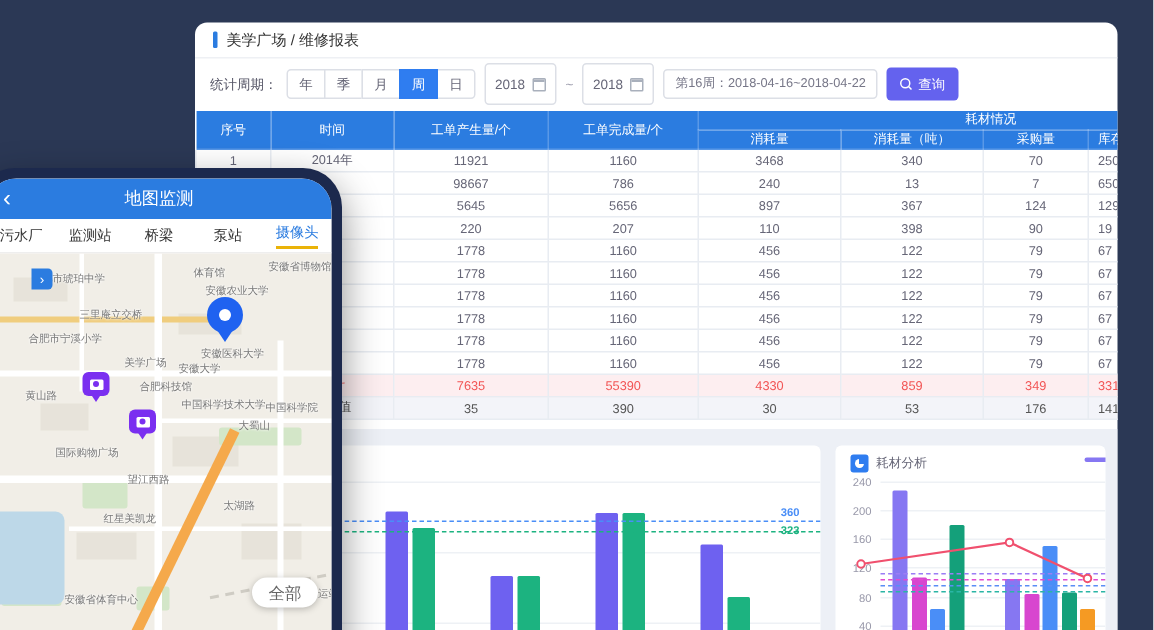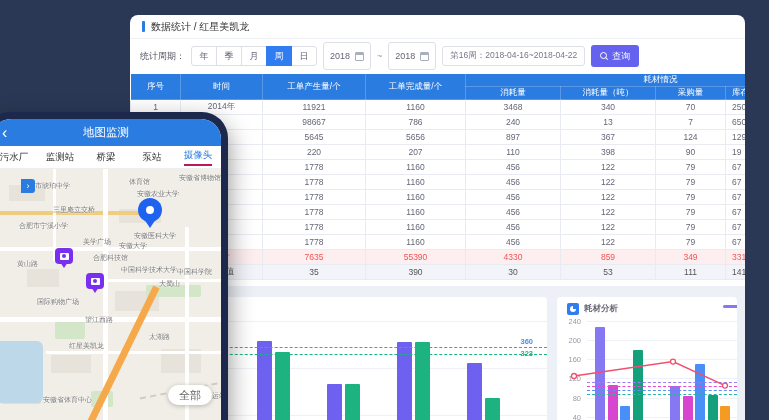--- a/index.html
+++ b/index.html
@@ -59,40 +59,40 @@
   .legend .dash { width: 16px; height: 3px; border-radius: 2px; }
   .gridline { position: absolute; left: 0; right: 0; height: 1px; background: #eef1f5; }
   .bar { position: absolute; bottom: 0; border-radius: 1px 1px 0 0; }
   .refline { position: absolute; left: 0; right: 0; height: 0; border-top: 1px dashed; }
   .reflabel { position: absolute; font-size: 7.5px; font-weight: bold; }
   .chart-header { position: absolute; top: 6px; left: 10px; display: flex; align-items: center; gap: 5px; z-index: 3; }
   .chart-header .cicon { width: 12px; height: 12px; border-radius: 2px; background: #2f7df0;
     display: flex; align-items: center; justify-content: center; }
   .chart-header .cicon::before { content: ""; width: 6px; height: 6px; border-radius: 50%;
     background: conic-gradient(#2f7df0 0 90deg, #fff 90deg 360deg); }
-  .chart-header span { font-size: 8.5px; color: #667; font-weight: bold; }
+  .chart-header span { font-size: 8.5px; color: #667; font-weight: normal; }
   .ytick { position: absolute; font-size: 7.5px; color: #99a; width: 22px; text-align: right; }
   .legend-stub { position: absolute; top: 8px; right: -4px; width: 18px; height: 3px;
     border-radius: 2px; background: #8677f2; }
 
   
   .phone { position: absolute; left: -16px; top: 112px; width: 244px; height: 330px;
     background: #1c294d; border-radius: 26px 26px 0 0; padding: 7px; z-index: 10;
     box-shadow: 0 10px 26px rgba(0,0,0,0.45); }
   .phone-screen { width: 100%; height: 323px; background: #fff; border-radius: 20px 20px 0 0;
     overflow: hidden; display: flex; flex-direction: column; }
   .phone-header { height: 27px; background: #2b7ce0; color: #fff; display: flex;
     align-items: center; justify-content: center; position: relative; flex: 0 0 auto; }
   .phone-header .back { position: absolute; left: 11px; font-size: 16px; line-height: 16px; cursor: pointer; }
   .phone-header .ptitle { font-size: 11.5px; }
   .phone-tabs { height: 23px; display: flex; border-bottom: 1px solid #eee; flex: 0 0 auto; background: #fff; }
   .phone-tabs .tab { flex: 1; display: flex; align-items: center; justify-content: center;
     font-size: 9.5px; color: #333; cursor: pointer; }
   .phone-tabs .tab.active { color: #2b7ce0; }
-  .phone-tabs .tab.active i { border-bottom: 2px solid #be185d; font-style: normal; padding-bottom: 2px; }
+  .phone-tabs .tab.active i { border-bottom: 2px solid #eab308; font-style: normal; padding-bottom: 2px; }
   .phone-tabs .tab i { font-style: normal; }
 
   .map { position: relative; flex: 1; background: #f1eee7; overflow: hidden; }
   .blk { position: absolute; background: #e7e3da; }
   .park { position: absolute; background: #d3e6c8; border-radius: 2px; }
   .water { position: absolute; background: #bdd8e8; border-radius: 6px; }
   .road-h { position: absolute; background: #fff; }
   .road-v { position: absolute; background: #fff; }
   .road-y { position: absolute; background: #f0cd7e; }
   .highway { position: absolute; width: 7px; background: #f5a94b; transform-origin: top center; }
@@ -121,21 +121,21 @@
 </style>
 </head>
 <body>
 
 <div class="stage">
 
   <div class="desktop-card">
 
     <div class="breadcrumb-bar">
       <div class="accent"></div>
-      <span>数据统计 / 红星美凯龙</span>
+      <span>美学广场 / 维修报表</span>
     </div>
 
     <div class="filter-bar">
       <span>统计周期：</span>
       <div class="seg">
           <button>年</button>
           <button>季</button>
           <button>月</button>
           <button class="active">周</button>
           <button>日</button>
@@ -296,21 +296,21 @@
             <td>349</td>
             <td>331</td>
           </tr>
           <tr class="row-avg">
             <td></td>
             <td>平均值</td>
             <td>35</td>
             <td>390</td>
             <td>30</td>
             <td>53</td>
-            <td>111</td>
+            <td>176</td>
             <td>141</td>
           </tr>
         </tbody>
     </table>
 
     <div class="charts-row">
 
       <div class="chart-card chart-left">
         <div class="plot" style="position:absolute;inset:0;">
             <div class="gridline" style="bottom: 98px;"></div>

